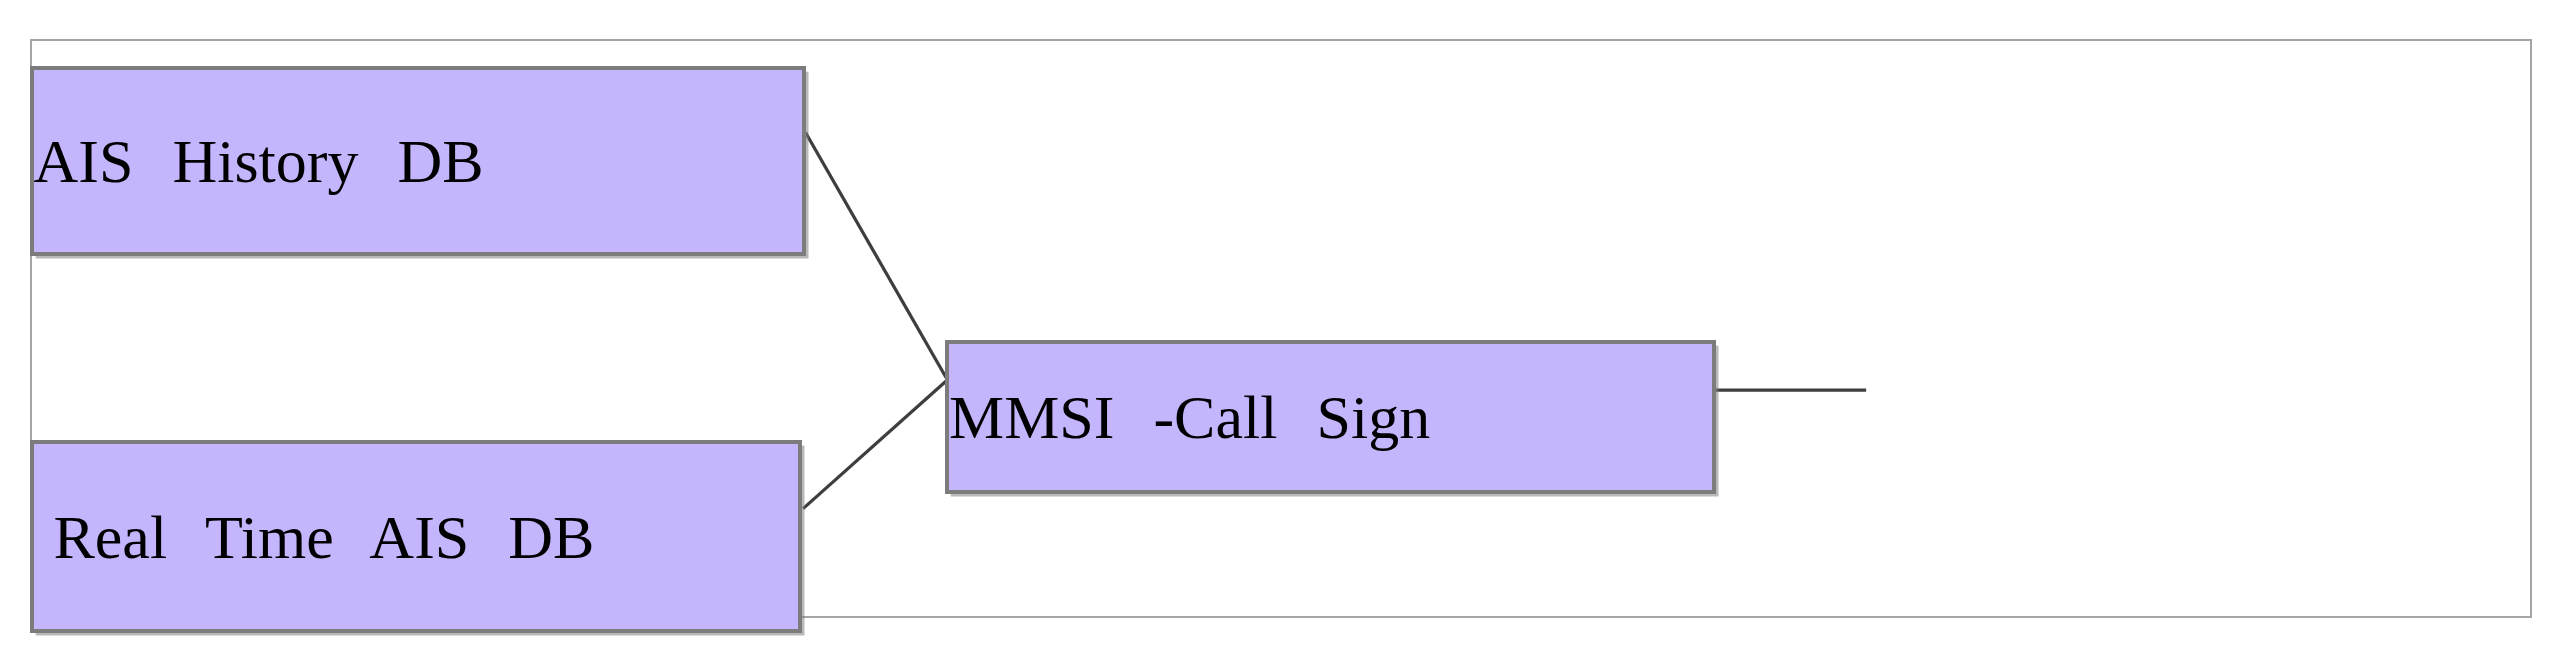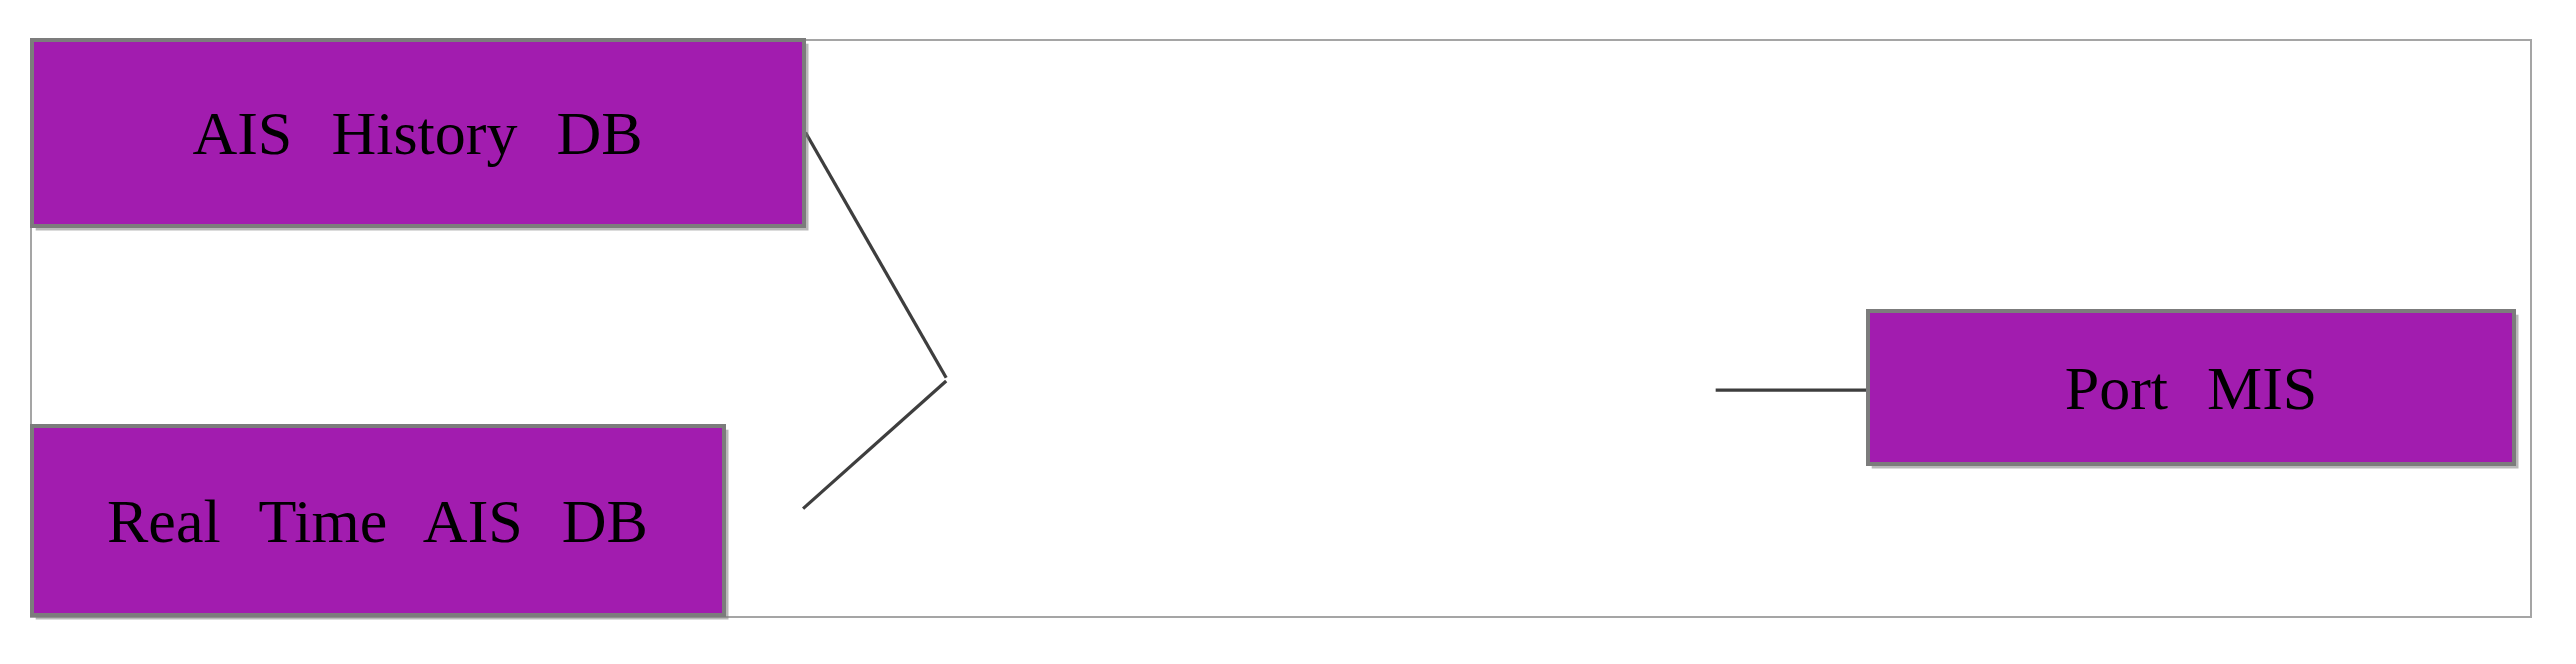--- a/index.html
+++ b/index.html
@@ -35,36 +35,37 @@
     top: 0;
     width: 2576px;
     height: 664px;
     z-index: 2;
   }
   
   .node {
     position: absolute;
     box-sizing: border-box;
     border: 4.9px solid #7c7c7c;
-    background: #a21caf;
+    background: #c4b5fd;
     display: flex;
     align-items: center;
-    justify-content: center;
+    justify-content: flex-start;
     z-index: 3;
     box-shadow: 4.1px 4.1px 0 -1.6px rgba(128,128,128,0.55);
+    margin-top: 28px;
   }
   .node-label {
     font-size: 62px;
     line-height: 1;
     word-spacing: 0.38em;
     white-space: nowrap;
     color: #000000;
   }
   .node-a { left: 29.5px;   top: 38px;  width: 776px; height: 190px; }
-  .node-b { left: 29.5px;   top: 424px; width: 696px; height: 193px; }
+  .node-b { left: 29.5px;   top: 412px; width: 772px; height: 193px; padding-left: 20px; }
   .node-c { left: 945px; top: 312px; width: 771px; height: 154px; }
   .node-d { left: 1866px; top: 309px; width: 650px; height: 157px; }
   .annotation {
     position: absolute;
     left: 1066px;
     top: 236px;
     font-size: 62px;
     line-height: 1;
     word-spacing: 0.38em;
     white-space: nowrap;
@@ -86,20 +87,20 @@
   </svg>
 
   <div class="node node-a">
     <span class="node-label">AIS History DB</span>
   </div>
 
   <div class="node node-b">
     <span class="node-label">Real Time AIS DB</span>
   </div>
 
+  <div class="node node-c">
+    <span class="node-label">MMSI -Call Sign</span>
+  </div>
 
-  <div class="node node-d">
-    <span class="node-label">Port MIS</span>
-  </div>
 
 
 </div>
 
 
 </body></html>

